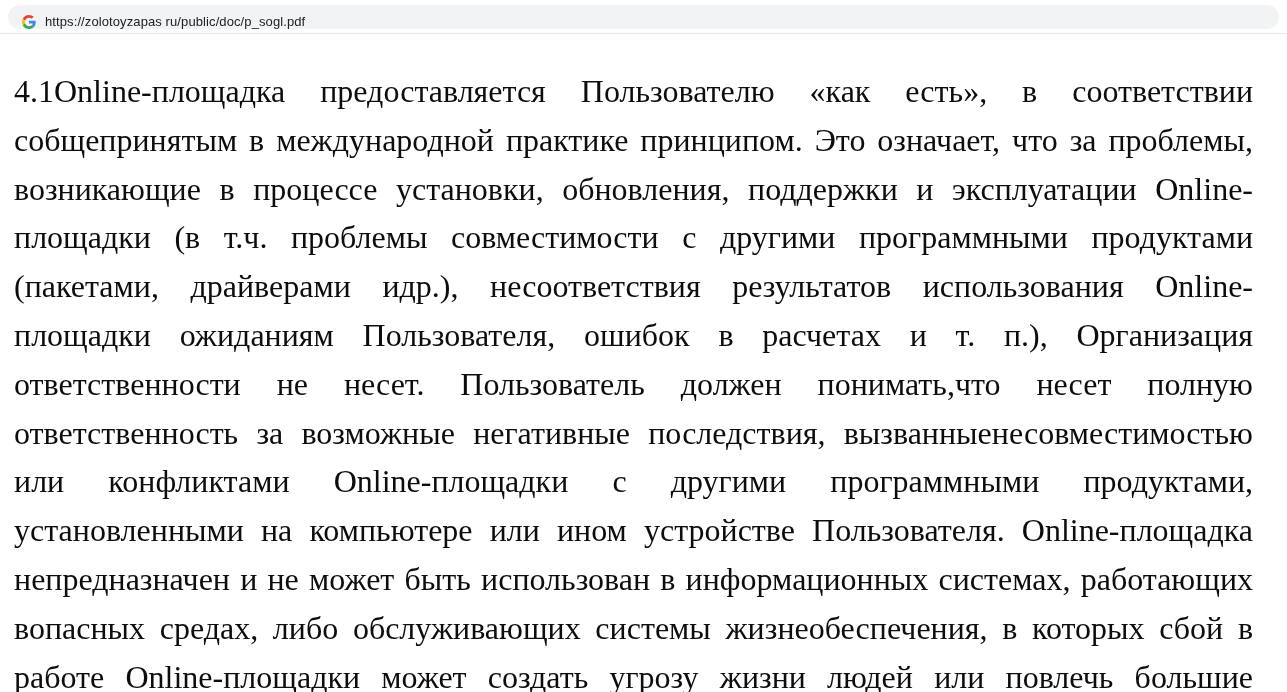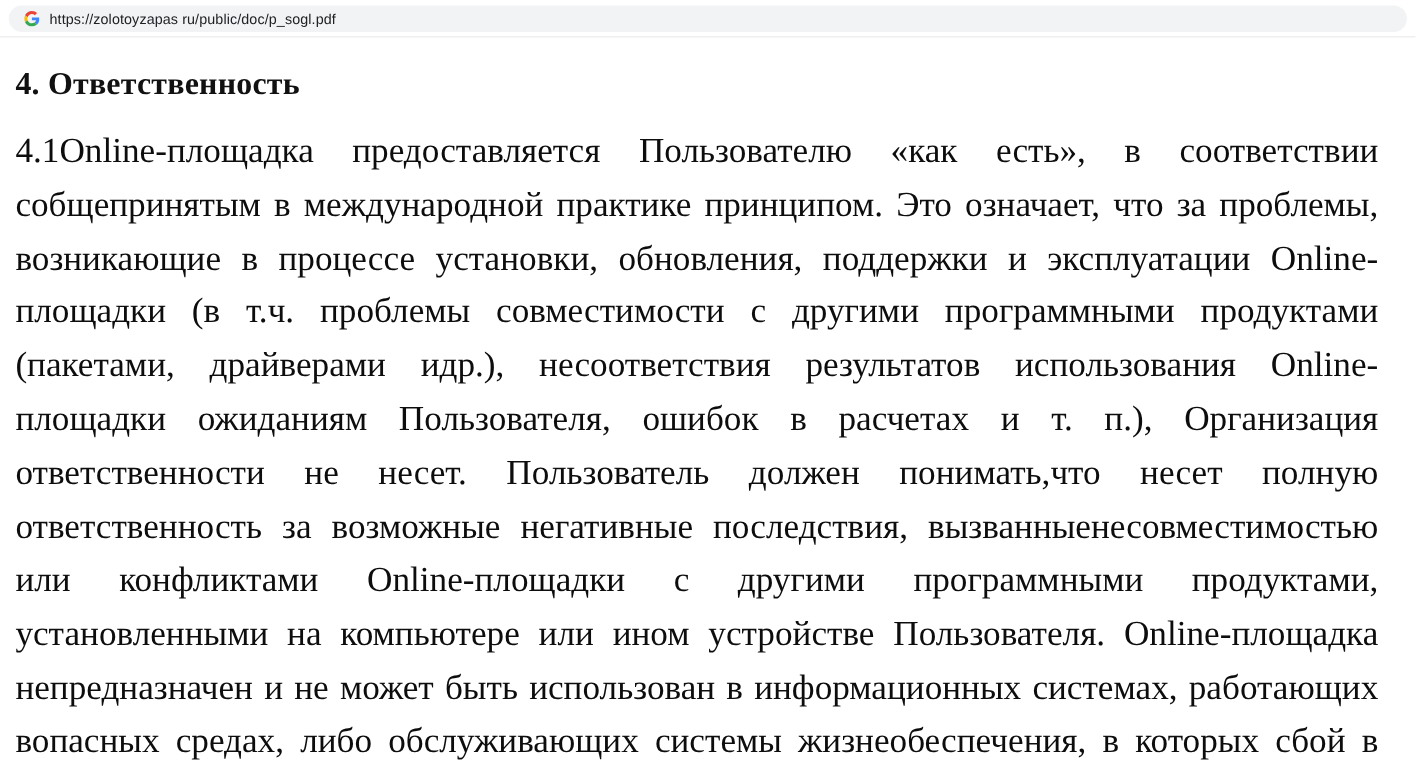--- a/index.html
+++ b/index.html
@@ -12,21 +12,21 @@
   }
   
   .chrome {
     width: 100%;
     padding: 5px 8px 4px 8px;
     background: #ffffff;
     border-bottom: 1px solid #e8e8e8;
   }
   .address-bar {
     display: flex;
-    align-items: center;
+    align-items: flex-end;
     gap: 9px;
     height: 24px;
     background: #f1f3f4;
     border-radius: 12px;
     padding: 0 14px;
     cursor: text;
   }
   .favicon {
     width: 14px;
     height: 14px;
@@ -74,15 +74,14 @@
         <path fill="#4285F4" d="M46.98 24.55c0-1.57-.15-3.09-.38-4.55H24v9.02h12.94c-.58 2.96-2.26 5.48-4.78 7.18l7.73 6c4.51-4.18 7.09-10.36 7.09-17.65z"></path>
         <path fill="#FBBC05" d="M10.53 28.59c-.48-1.45-.76-2.99-.76-4.59s.27-3.14.76-4.59l-7.98-6.19C.92 16.46 0 20.12 0 24c0 3.88.92 7.54 2.56 10.78l7.97-6.19z"></path>
         <path fill="#34A853" d="M24 48c6.48 0 11.93-2.13 15.89-5.81l-7.73-6c-2.15 1.45-4.92 2.3-8.16 2.3-6.26 0-11.57-4.22-13.47-9.91l-7.98 6.19C6.51 42.62 14.62 48 24 48z"></path>
       </svg>
     </span>
     <span class="url-text">https://zolotoyzapas ru/public/doc/p_sogl.pdf</span>
   </div>
 </div>
 
 <div class="doc">
-  <h1 class="doc-heading">4. Ответственность</h1>
   <p class="doc-paragraph">4.1Online-площадка предоставляется Пользователю «как есть», в соответствии собщепринятым в международной практике принципом. Это означает, что за проблемы, возникающие в процессе установки, обновления, поддержки и эксплуатации Online-площадки (в т.ч. проблемы совместимости с другими программными продуктами (пакетами, драйверами идр.), несоответствия результатов использования Online-площадки ожиданиям Пользователя, ошибок в расчетах и т. п.), Организация ответственности не несет. Пользователь должен понимать,что несет полную ответственность за возможные негативные последствия, вызванныенесовместимостью или конфликтами Online-площадки с другими программными продуктами, установленными на компьютере или ином устройстве Пользователя. Online-площадка непредназначен и не может быть использован в информационных системах, работающих вопасных средах, либо обслуживающих системы жизнеобеспечения, в которых сбой в работе Online-площадки может создать угрозу жизни людей или повлечь большие материальныеубытки.</p>
 </div>
 
 </body></html>

